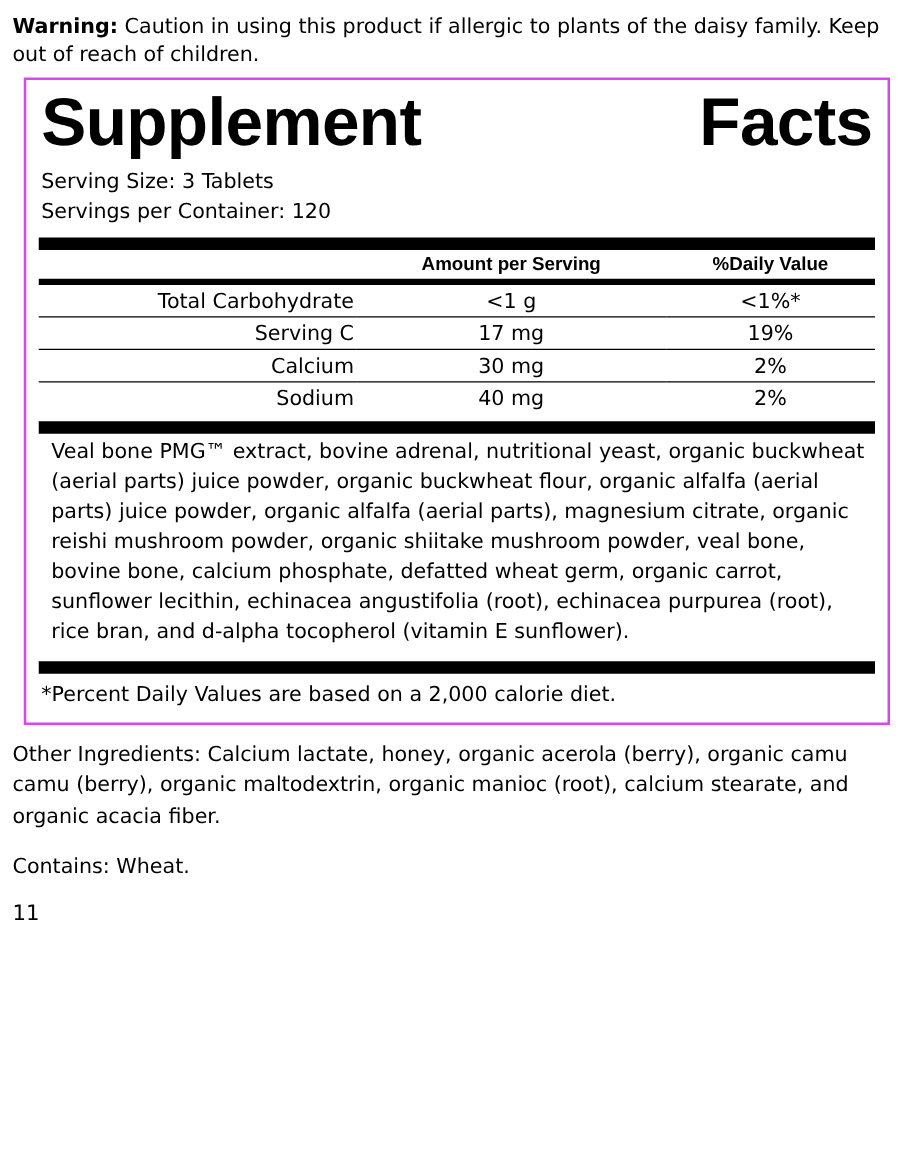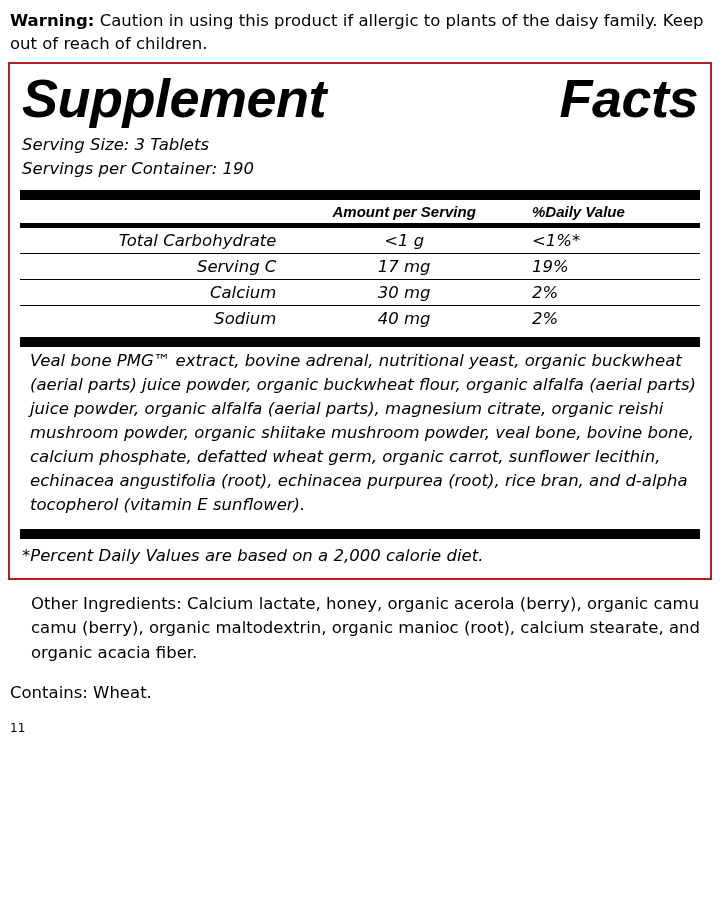--- a/index.html
+++ b/index.html
@@ -27,25 +27,24 @@
     font-size: 16.5px;
     line-height: 1.42;
     padding: 9px 2px 6px 2px;
   }
   .warning .w-label {
     font-weight: bold;
   }
 
   
   .panel {
-    border: 2px solid #b91c1c;
+    border: 2px solid #d946ef;
     box-sizing: border-box;
     padding: 4px 10px 8px 10px;
-    margin: 0 0 0 0;
-    font-style: italic;
+    margin: 0 0 0 11px;
   }
   .sf-title {
     font-family: "Liberation Sans", sans-serif;
     font-weight: bold;
     font-size: 54px;
     line-height: 1.06;
     letter-spacing: -0.5px;
     display: flex;
     justify-content: space-between;
     padding: 2px 2px 2px 2px;
@@ -72,21 +71,21 @@
     width: 100%;
     border-collapse: collapse;
     font-size: 16.5px;
   }
   table.sf td, table.sf th {
     padding: 3px 2px 3px 2px;
     vertical-align: baseline;
   }
   .col-name { text-align: right; width: 38%; }
   .col-amt  { text-align: center; width: 37%; }
-  .col-dv   { text-align: left; width: 25%; }
+  .col-dv   { text-align: center; width: 25%; }
 
   .hdr-row th {
     font-family: "Liberation Sans", sans-serif;
     font-weight: bold;
     font-size: 15px;
     padding-top: 7px;
     padding-bottom: 7px;
   }
   .hdr-row th.col-name { font-weight: normal; }
 
@@ -112,29 +111,28 @@
     font-size: 16.5px;
     line-height: 1.45;
     padding: 5px 2px 2px 2px;
   }
 
   
   .other-ing {
     font-size: 16.5px;
     line-height: 1.46;
     padding: 12px 2px 0 2px;
-    margin-left: 21px;
   }
   .contains {
     font-size: 16.5px;
     line-height: 1.46;
     padding: 16px 2px 0 2px;
   }
   .page-num {
-    font-size: 12px;
+    font-size: 17px;
     padding: 16px 2px 0 2px;
   }
 </style>
 </head>
 <body>
 
 <div class="page">
 
   <div class="warning">
     <span class="w-label">Warning:</span><span> Caution in using this product if allergic to plants of the daisy family. Keep out of reach of children.</span>
@@ -142,21 +140,21 @@
 
   <div class="panel">
 
     <div class="sf-title">
       <span>Supplement</span>
       <span>Facts</span>
     </div>
 
     <div class="sf-serving">
       <div>Serving Size: 3 Tablets</div>
-      <div>Servings per Container: 190</div>
+      <div>Servings per Container: 120</div>
     </div>
 
     <div class="rule-thick"></div>
 
     <table class="sf">
       <tbody>
           <tr class="hdr-row">
         <th class="col-name"></th>
         <th class="col-amt">Amount per Serving</th>
         <th class="col-dv">%Daily Value</th>

